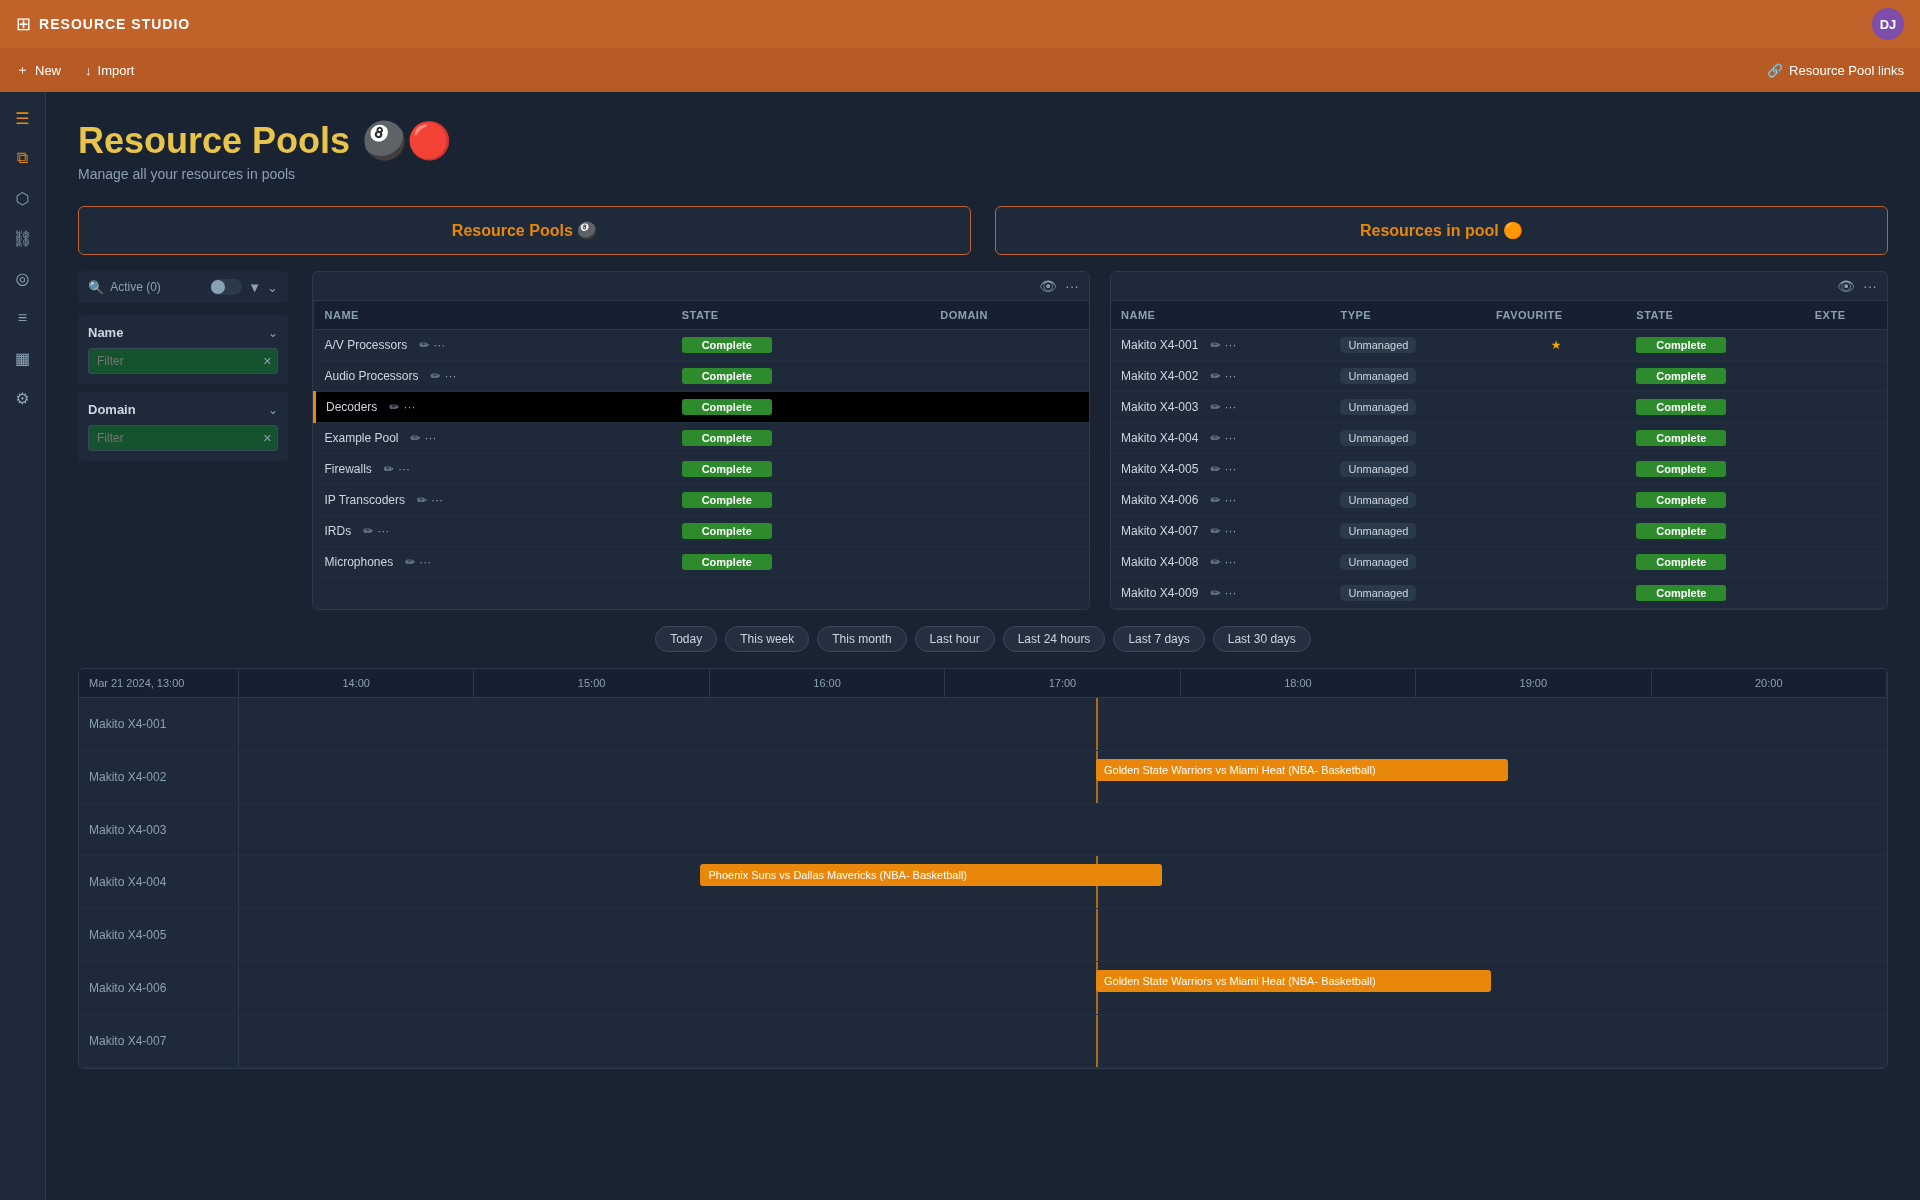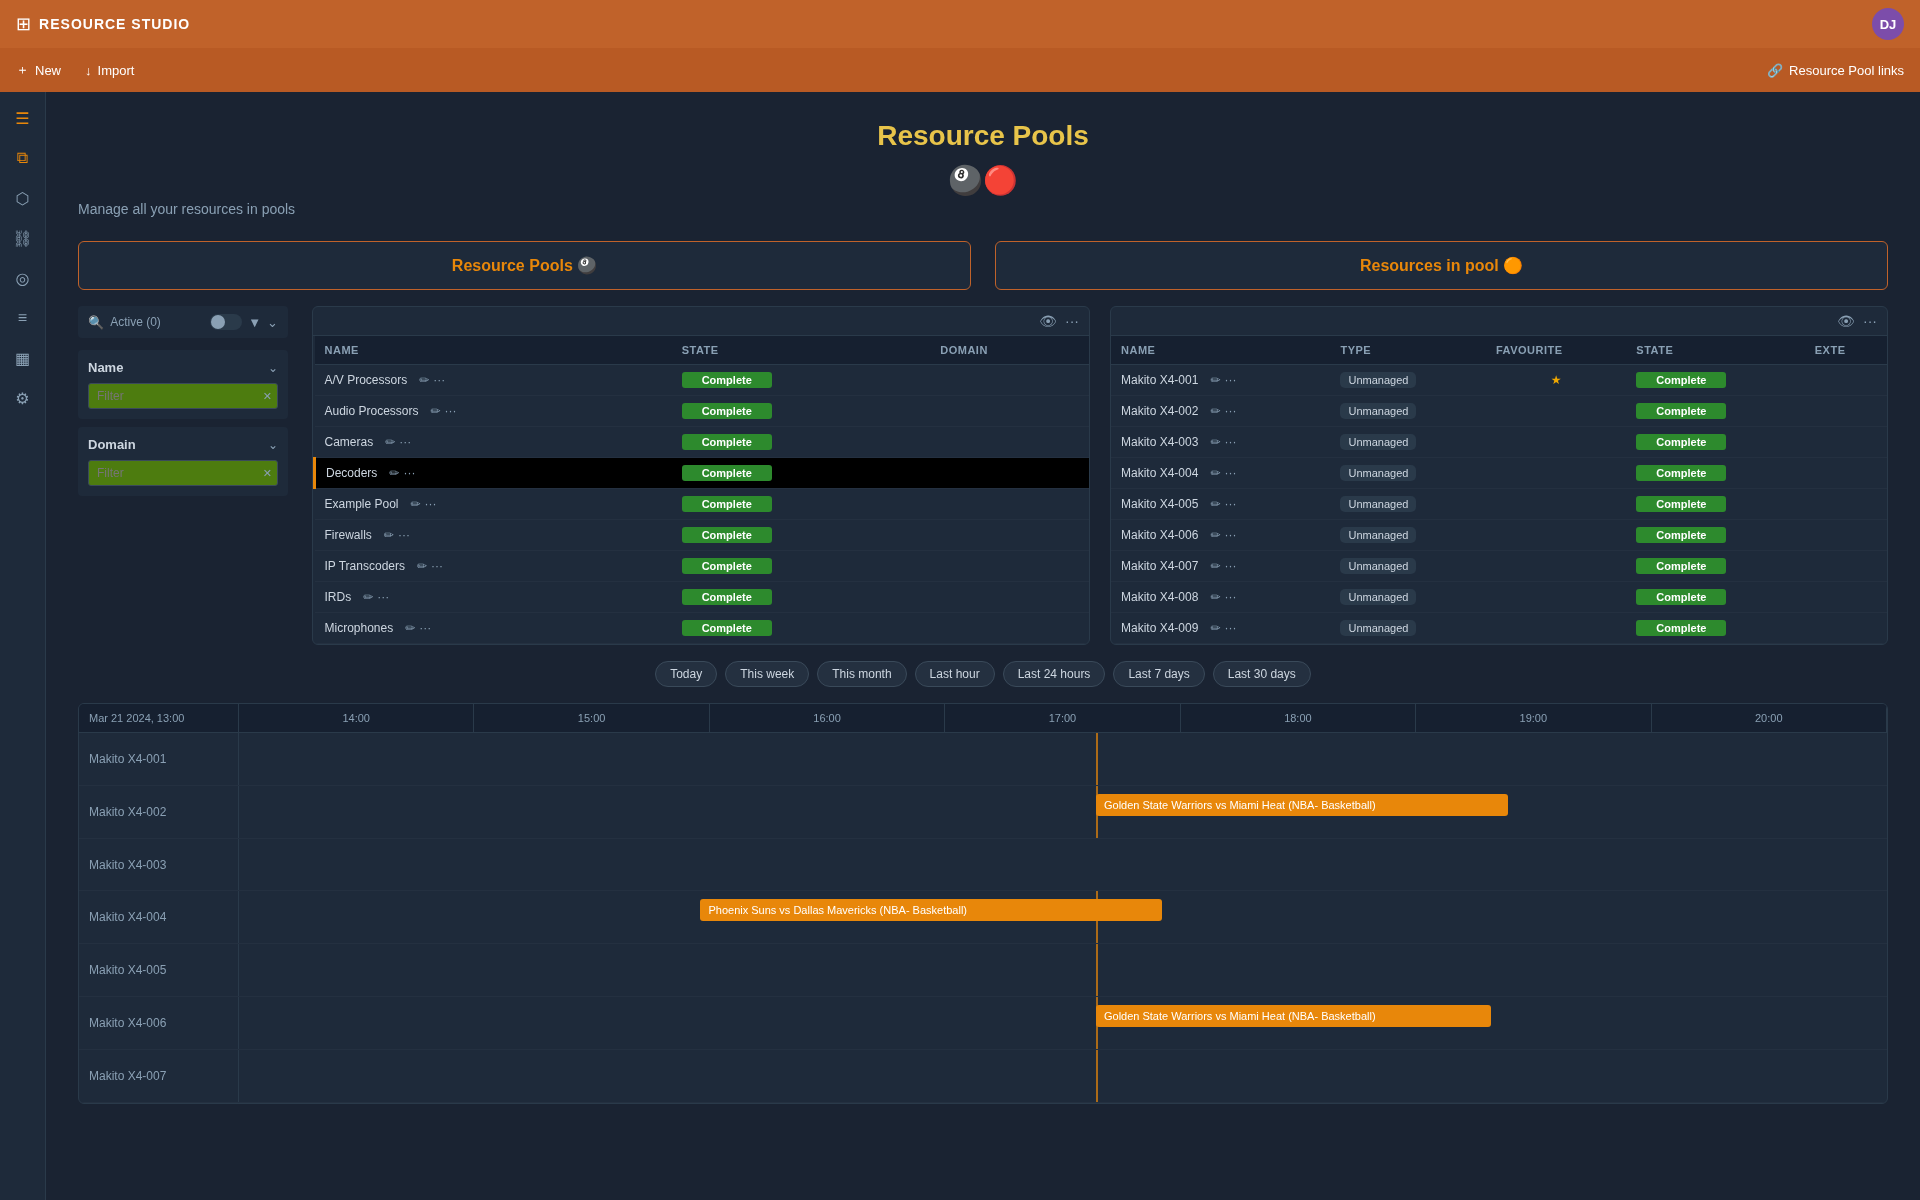--- a/index.html
+++ b/index.html
@@ -19,21 +19,21 @@
 
     
     .layout { display: flex; height: calc(1200px - 92px); }
     .sidebar { width: 46px; background: #1e2a3a; display: flex; flex-direction: column; align-items: center; padding: 8px 0; gap: 4px; border-right: 1px solid #2a3a4a; flex-shrink: 0; }
     .sidebar-icon { width: 36px; height: 36px; display: flex; align-items: center; justify-content: center; border-radius: 4px; cursor: pointer; color: #8aa0b4; font-size: 16px; }
     .sidebar-icon.active { color: #e8870a; }
 
     
     .main { flex: 1; padding: 28px 32px; overflow-y: auto; background: #1a2332; }
     .page-header { margin-bottom: 24px; }
-    .page-title { font-size: 28px; font-weight: 700; color: #e8c44a; display: flex; align-items: center; gap: 12px; flex-direction: column; }
+    .page-title { font-size: 36px; font-weight: 700; color: #e8c44a; display: flex; align-items: flex-end; gap: 12px; }
     .page-subtitle { font-size: 14px; color: #8aa0b4; margin-top: 4px; }
 
     
     .panels-row { display: flex; gap: 24px; margin-bottom: 16px; }
     .panel-header { flex: 1; background: #1e2a3a; border: 1px solid #c0622a; border-radius: 6px; padding: 14px 20px; text-align: center; }
     .panel-header-title { color: #e8870a; font-size: 16px; font-weight: 600; }
 
     
     .content-row { display: flex; gap: 24px; }
 
@@ -44,21 +44,21 @@
     .filter-label { font-size: 12px; color: #8aa0b4; flex: 1; }
     .toggle-track { width: 32px; height: 16px; background: #2a3a4a; border-radius: 8px; position: relative; cursor: pointer; }
     .toggle-thumb { width: 14px; height: 14px; background: #8aa0b4; border-radius: 50%; position: absolute; top: 1px; left: 1px; }
     .filter-funnel { color: #8aa0b4; font-size: 13px; cursor: pointer; }
     .filter-chevron { color: #8aa0b4; font-size: 13px; cursor: pointer; }
 
     .filter-section { background: #1e2a3a; border-radius: 4px; margin-bottom: 8px; padding: 10px; }
     .filter-section-header { display: flex; justify-content: space-between; align-items: center; margin-bottom: 8px; }
     .filter-section-title { font-size: 13px; font-weight: 600; color: #cdd6e0; }
     .filter-input-wrap { position: relative; }
-    .filter-input { width: 100%; background: #4d7c0f; border: 1px solid #3a4a5a; border-radius: 3px; padding: 5px 24px 5px 8px; font-size: 12px; color: #cdd6e0; outline: none; }
+    .filter-input { width: 100%; background: #14532d; border: 1px solid #3a4a5a; border-radius: 3px; padding: 5px 24px 5px 8px; font-size: 12px; color: #cdd6e0; outline: none; }
     .filter-clear { position: absolute; right: 6px; top: 50%; transform: translateY(-50%); color: #8aa0b4; font-size: 11px; cursor: pointer; }
 
     
     .tables-area { flex: 1; display: flex; gap: 20px; }
     .data-table-wrap { flex: 1; background: #1e2a3a; border-radius: 6px; overflow: hidden; border: 1px solid #2a3a4a; }
     .data-table-toolbar { display: flex; justify-content: flex-end; align-items: center; gap: 8px; padding: 6px 10px; border-bottom: 1px solid #2a3a4a; }
     .toolbar-icon { color: #8aa0b4; font-size: 14px; cursor: pointer; }
     .data-table { width: 100%; border-collapse: collapse; font-size: 12px; }
     .data-table th { background: #162030; color: #8aa0b4; padding: 8px 10px; text-align: left; font-weight: 600; font-size: 11px; letter-spacing: 0.5px; border-bottom: 1px solid #2a3a4a; }
     .data-table td { padding: 7px 10px; border-bottom: 1px solid #243040; }
@@ -210,31 +210,20 @@
     <td>
       <div class="row-actions">
         <span>Audio Processors</span>
         <span class="row-icon" style="margin-left:8px;">✏</span>
         <span class="row-icon">···</span>
       </div>
     </td>
     <td><span class="status-badge">Complete</span></td>
     <td></td>
   </tr>
-                <tr>
-    <td>
-      <div class="row-actions">
-        <span>Cameras</span>
-        <span class="row-icon" style="margin-left:8px;">✏</span>
-        <span class="row-icon">···</span>
-      </div>
-    </td>
-    <td><span class="status-badge">Complete</span></td>
-    <td></td>
-  </tr>
                 <tr class="selected">
     <td>
       <div class="row-actions">
         <span>Decoders</span>
         <span class="row-icon" style="margin-left:8px;">✏</span>
         <span class="row-icon">···</span>
       </div>
     </td>
     <td><span class="status-badge">Complete</span></td>
     <td></td>

